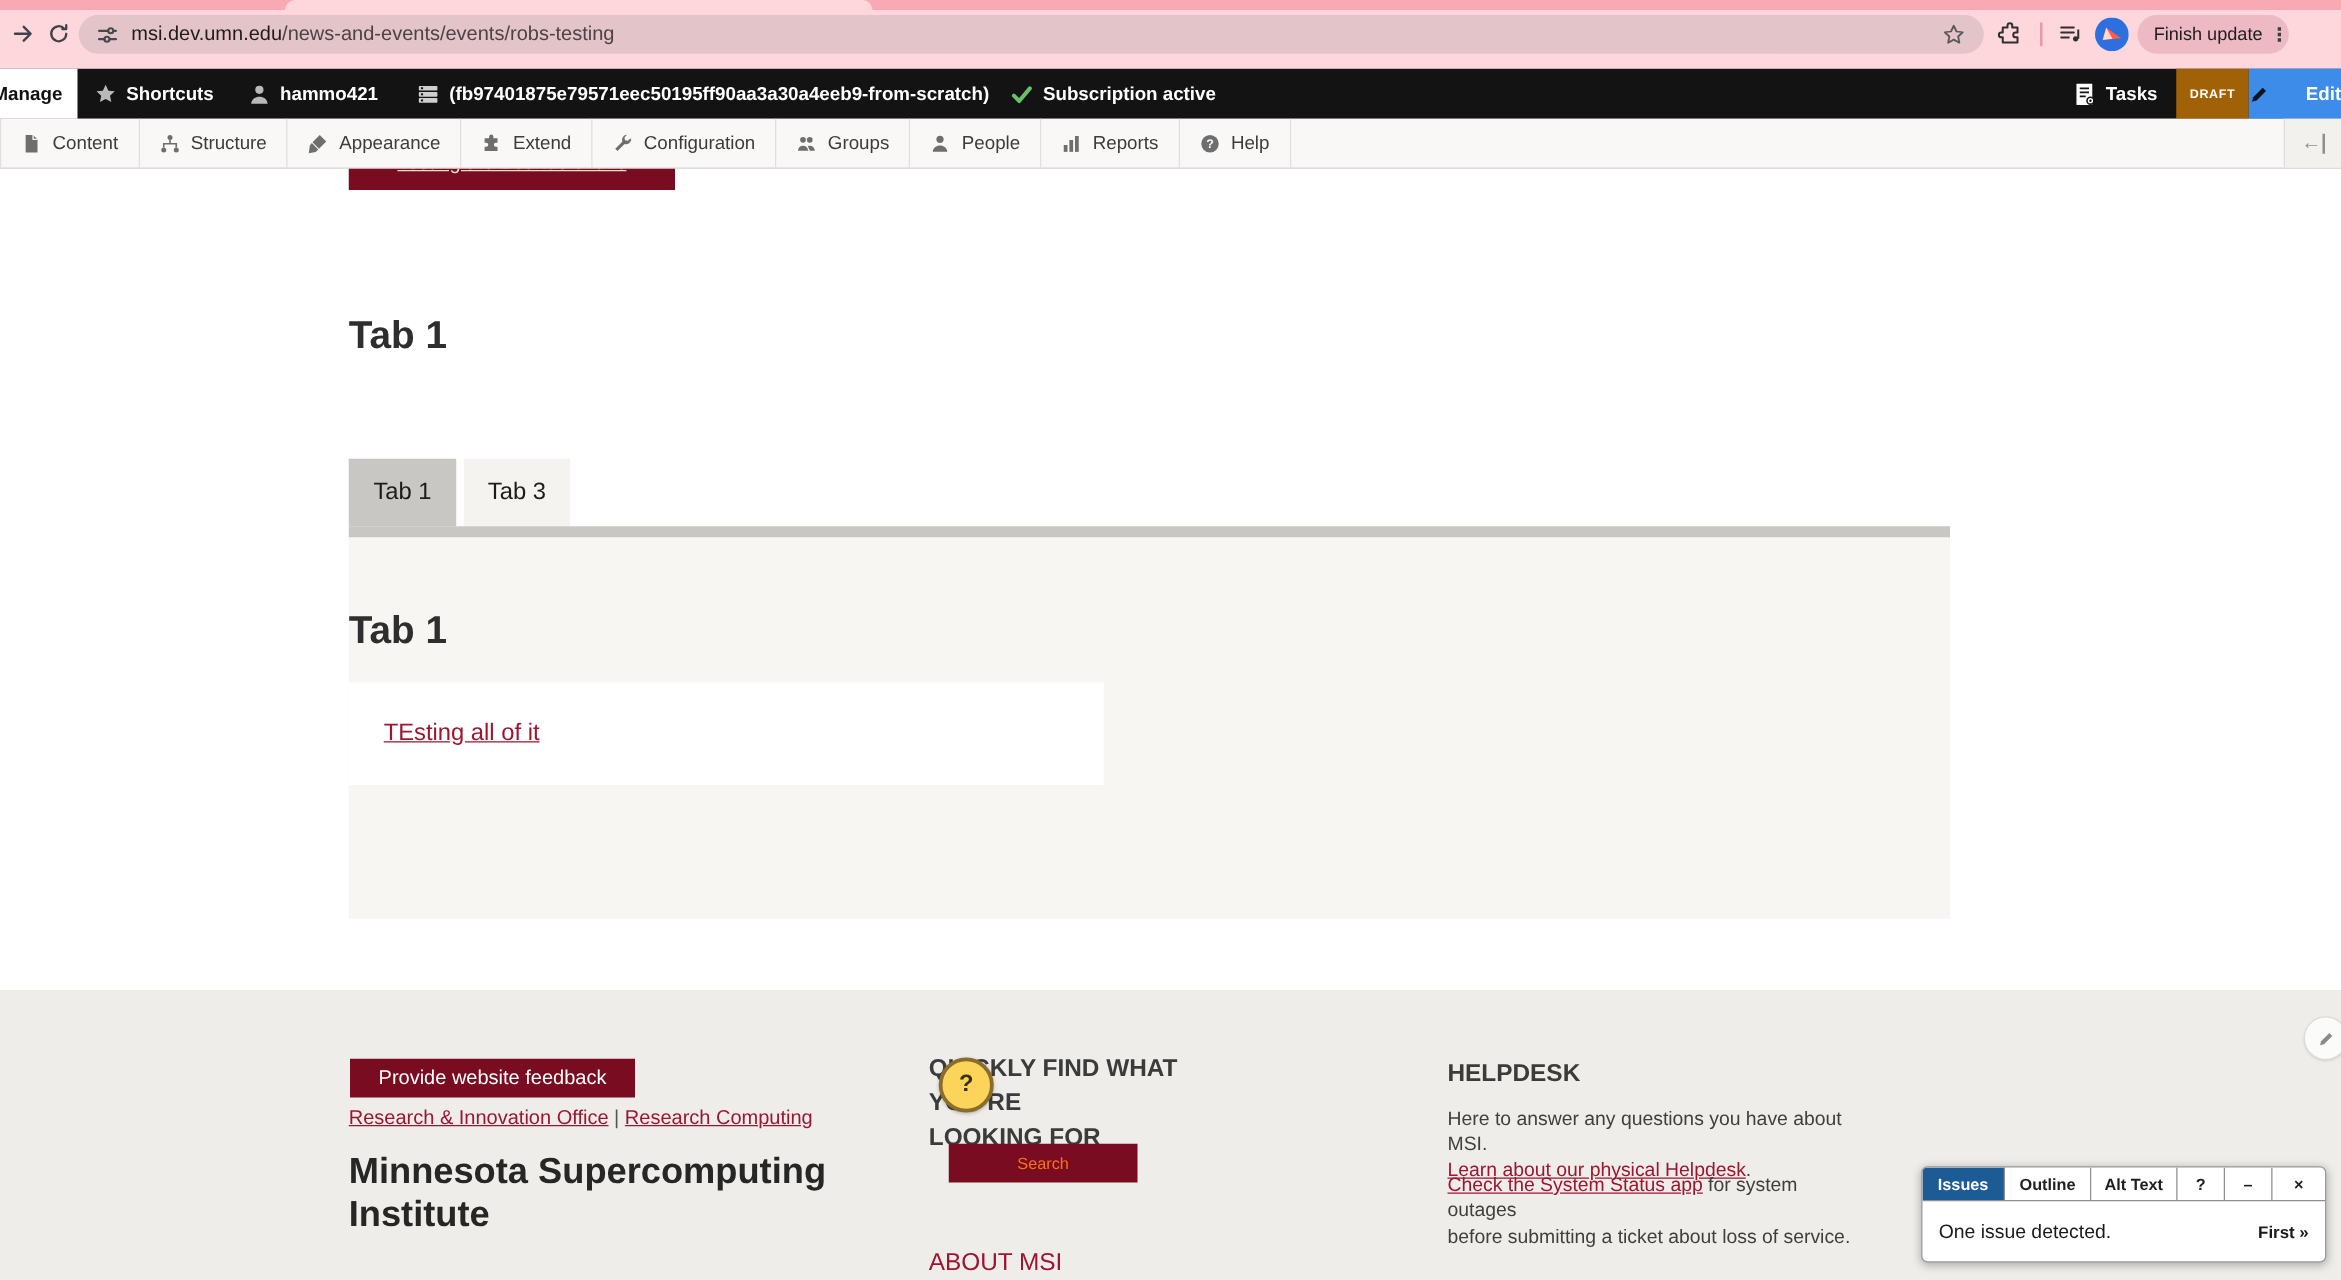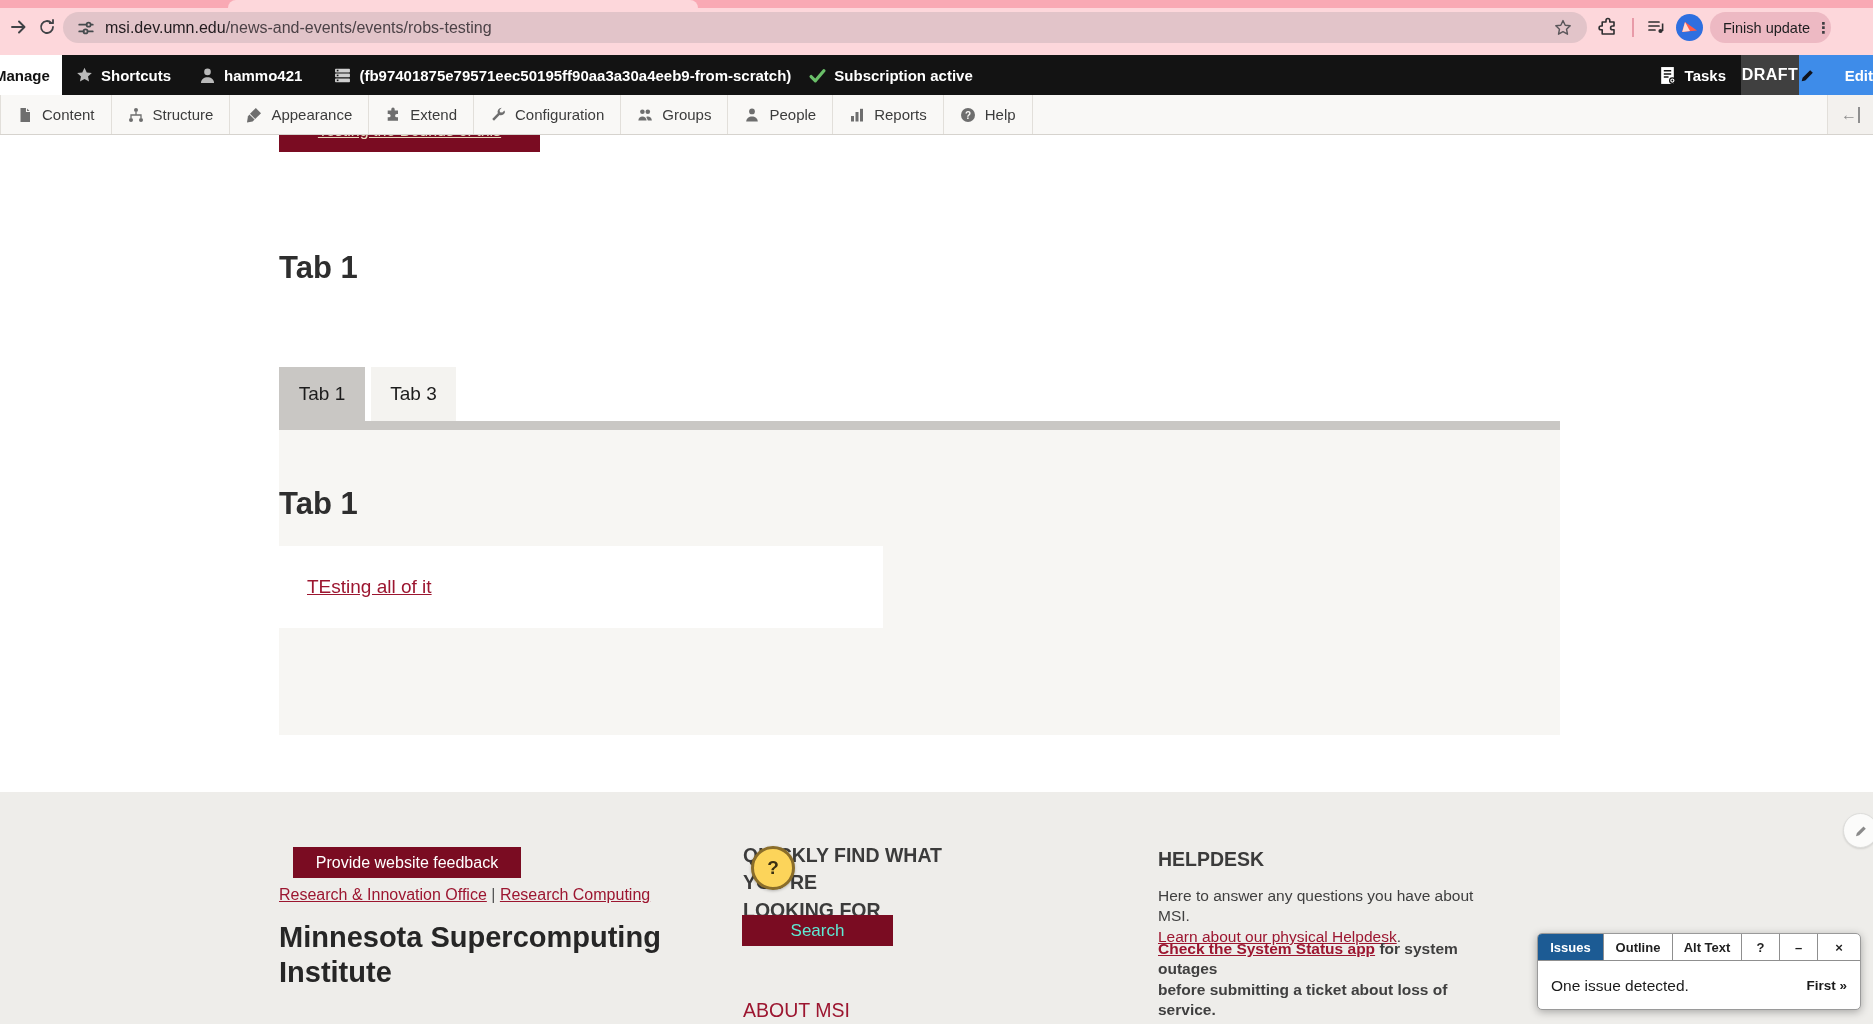--- a/index.html
+++ b/index.html
@@ -26,22 +26,22 @@
   .kebab{color:#3d3d40;font-size:15px;font-weight:bold;}
 
   
   .adminbar{left:0;top:55px;width:1873px;height:40px;background:#131313;color:#fff;
     display:flex;align-items:center;font-size:15px;font-weight:bold;}
   .manage-tab{width:62px;height:40px;background:#fff;color:#111;display:flex;align-items:center;overflow:hidden;flex:0 0 auto;}
   .manage-tab span{margin-left:-6px;}
   .ab-item{display:flex;align-items:center;gap:8px;flex:0 0 auto;}
   .ab-icon{width:17px;height:17px;flex:0 0 auto;}
   .ab-right{margin-left:auto;display:flex;align-items:center;height:40px;}
-  .draft-badge{width:58px;height:40px;background:#404040;color:#fff;display:flex;align-items:center;justify-content:center;
-    font-size:16px;letter-spacing:.5px;}
+  .draft-badge{width:58px;height:40px;background:#a16207;color:#fff;display:flex;align-items:center;justify-content:center;
+    font-size:10px;letter-spacing:.5px;}
   .edit-btn{width:74px;height:40px;background:#3e8ce9;color:#fff;display:flex;align-items:center;justify-content:space-between;gap:7px;font-size:15px;}
 
   
   .adminmenu{left:0;top:95px;width:1873px;height:40px;background:#f9f8f6;border-bottom:1px solid #d6d3ce;
     display:flex;align-items:stretch;color:#3c3c3c;font-size:15px;}
   .menu-item{display:flex;align-items:center;gap:9px;padding:0 16px;border-left:1px solid #e2dfda;cursor:default;}
   .menu-item:last-of-type{border-right:1px solid #e2dfda;}
   .mi-icon{width:16px;height:16px;flex:0 0 auto;}
   .menu-spacer{flex:1;border-left:1px solid #e2dfda;}
   .collapse-box{width:46px;display:flex;align-items:center;justify-content:center;border-left:1px solid #e2dfda;background:#f3f1ee;}
@@ -59,35 +59,35 @@
   .tab-strip{left:279px;top:421px;width:1281px;height:9px;background:#c9c7c4;}
   .tab-panel{left:279px;top:430px;width:1281px;height:305px;background:#f7f6f3;}
   .panel-h2{margin:56px 0 0 0;font-size:31px;font-weight:bold;color:#2e2e2e;}
   .panel-p{margin:29px 0 0 0;font-size:19px;color:#3a3a3a;}
   .panel-whitebox{margin-top:24px;width:604px;height:82px;background:#fff;display:flex;align-items:center;padding-left:28px;}
   .maroon-link{color:#9c1630;text-decoration:underline;cursor:pointer;}
   .panel-whitebox .maroon-link{font-size:19px;}
 
   
   .footer{left:0;top:792px;width:1873px;height:232px;background:#eeedea;}
-  .fb-btn{left:293px;top:55px;width:228px;height:31px;background:#7a0c22;color:#fff;font-size:16px;
+  .fb-btn{left:280px;top:55px;width:228px;height:31px;background:#7a0c22;color:#fff;font-size:16px;
     display:flex;align-items:center;justify-content:center;}
   .footer-links{left:279px;top:94px;font-size:16px;color:#555;}
   .site-title{left:279px;top:128px;font-size:29px;font-weight:bold;color:#262626;line-height:1.2;}
   .quick-h{left:743px;top:50px;width:260px;font-size:19.5px;font-weight:bold;color:#3b3b3b;line-height:1.4;}
   .gold-badge{left:751px;top:54px;width:44px;height:44px;border-radius:50%;background:#fcd45a;
     border:3px solid #8a6d2a;display:flex;align-items:center;justify-content:center;
     font-size:19px;font-weight:bold;color:#3a3012;box-shadow:0 1px 3px rgba(0,0,0,.25);}
-  .search-btn{left:742px;top:123px;width:151px;height:31px;background:#7a0c22;color:#5eead4;font-size:17px;
+  .search-btn{left:759px;top:123px;width:151px;height:31px;background:#7a0c22;color:#f97316;font-size:13px;
     display:flex;align-items:center;justify-content:center;}
   .about-h{left:743px;top:207px;font-size:19.5px;font-weight:normal;color:#9c1630;}
   .hd-h{left:1158px;top:56px;font-size:19.5px;font-weight:bold;color:#3b3b3b;}
   .hd-p{left:1158px;width:330px;font-size:15.5px;color:#3f3f3f;line-height:1.32;}
   .hd-p1{top:94px;}
-  .hd-p2{top:147px;font-weight:bold;}
+  .hd-p2{top:147px;}
 
   
   .pencil-fab{left:1843px;top:813px;width:35px;height:35px;border-radius:50%;background:#fbfbfa;
     border:1px solid #dddddb;display:flex;align-items:center;justify-content:center;box-shadow:0 1px 2px rgba(0,0,0,.12);}
   .a11y{left:1537px;top:933px;width:324px;height:77px;background:#fff;border:1px solid #9a9a9a;border-radius:5px;
     box-shadow:0 2px 8px rgba(0,0,0,.3);overflow:hidden;}
   .a11y-tabs{display:flex;height:27px;border-bottom:1px solid #8f8f8f;}
   .a11y-tab{display:flex;align-items:center;justify-content:center;font-size:13px;font-weight:bold;color:#1f1f1f;
     border-right:1px solid #8f8f8f;cursor:pointer;}
   .a11y-tab.active{background:#1c5b94;color:#fff;}

